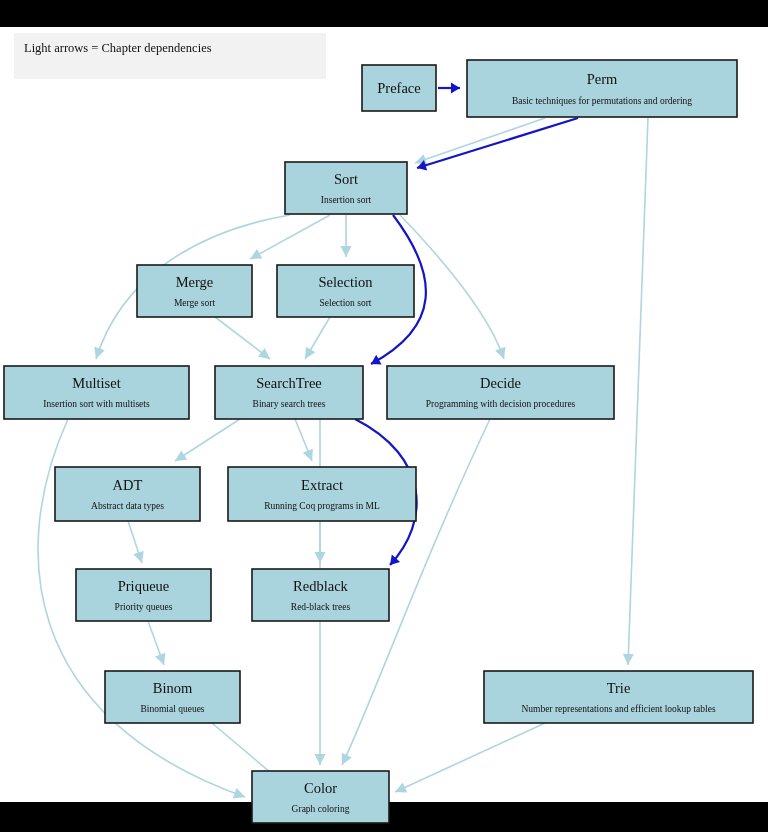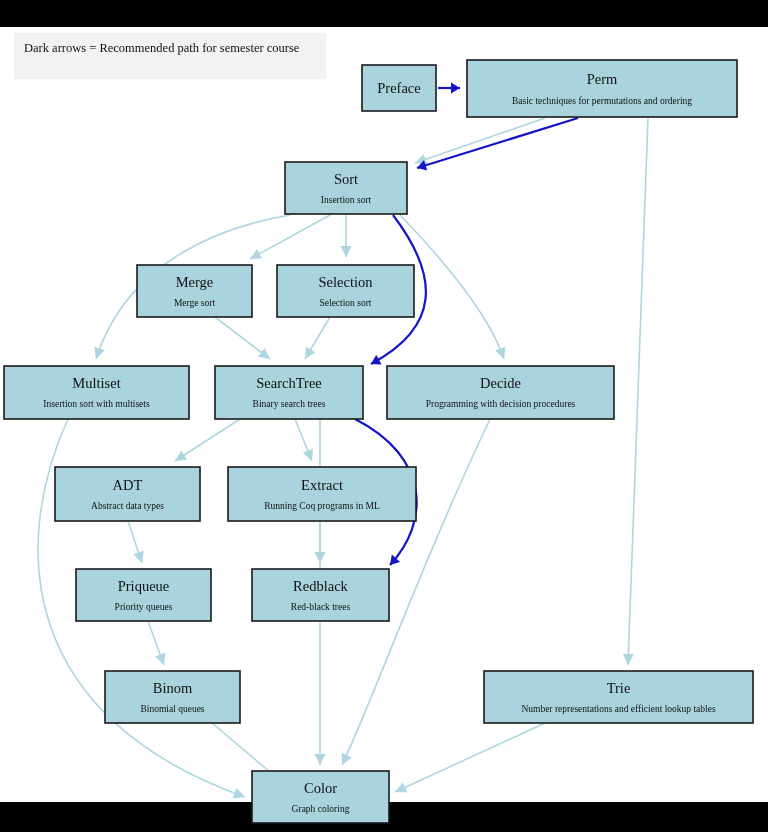--- a/index.html
+++ b/index.html
@@ -247,16 +247,16 @@
         </g>
         <g class="node">
           <rect x="252" y="744" width="137" height="52"></rect>
           <text class="ntitle" x="320.5" y="765.84">Color</text>
           <text class="nsub" x="320.5" y="784.56">Graph coloring</text>
         </g>
       </g>
   </svg>
 
   <div id="legend">
-    <div class="legend-line">Dark arrows = Recommended path for semester course</div>
+    <div class="legend-line">Light arrows = Chapter dependencies</div>
   </div>
 
 </div>
 
 </body></html>

